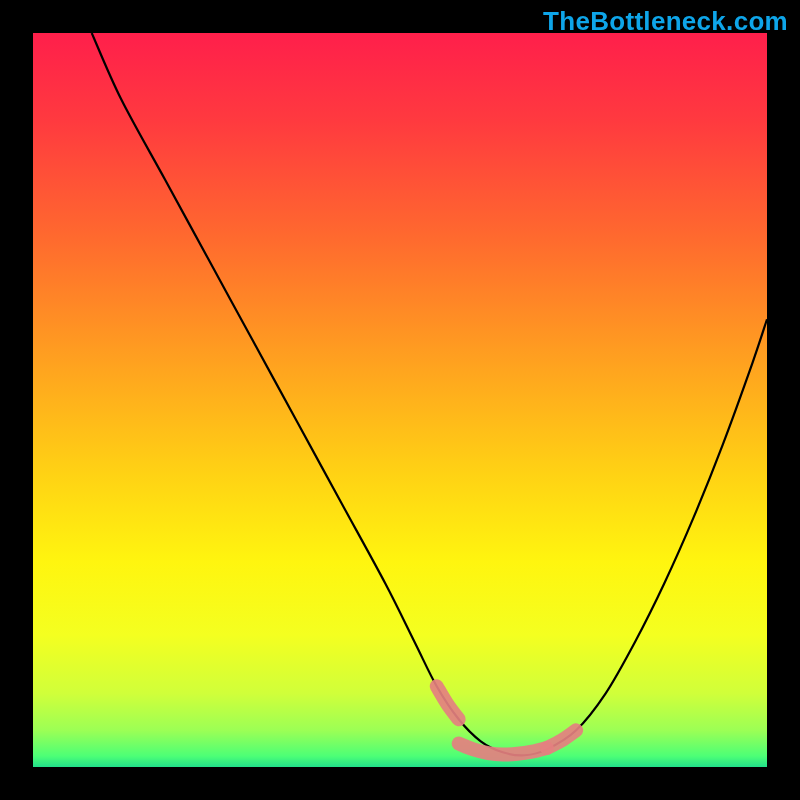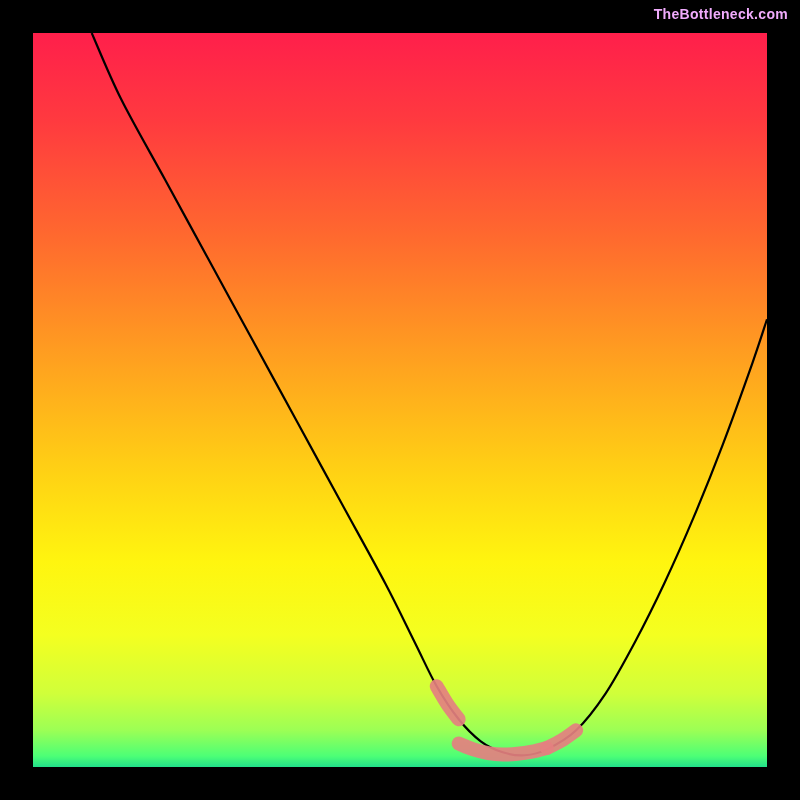--- a/index.html
+++ b/index.html
@@ -14,22 +14,22 @@
   .frame {
     position: relative;
     width: 800px;
     height: 800px;
     background: #000;
   }
   .watermark {
     position: absolute;
     top: 6px;
     right: 12px;
-    color: #f0abfc;
-    font-size: 14px;
+    color: #0ea5e9;
+    font-size: 26px;
     font-weight: 600;
     letter-spacing: 0.3px;
     z-index: 5;
   }
   .plot {
     position: absolute;
     box-sizing: border-box;
   }
   svg {
     display: block;

